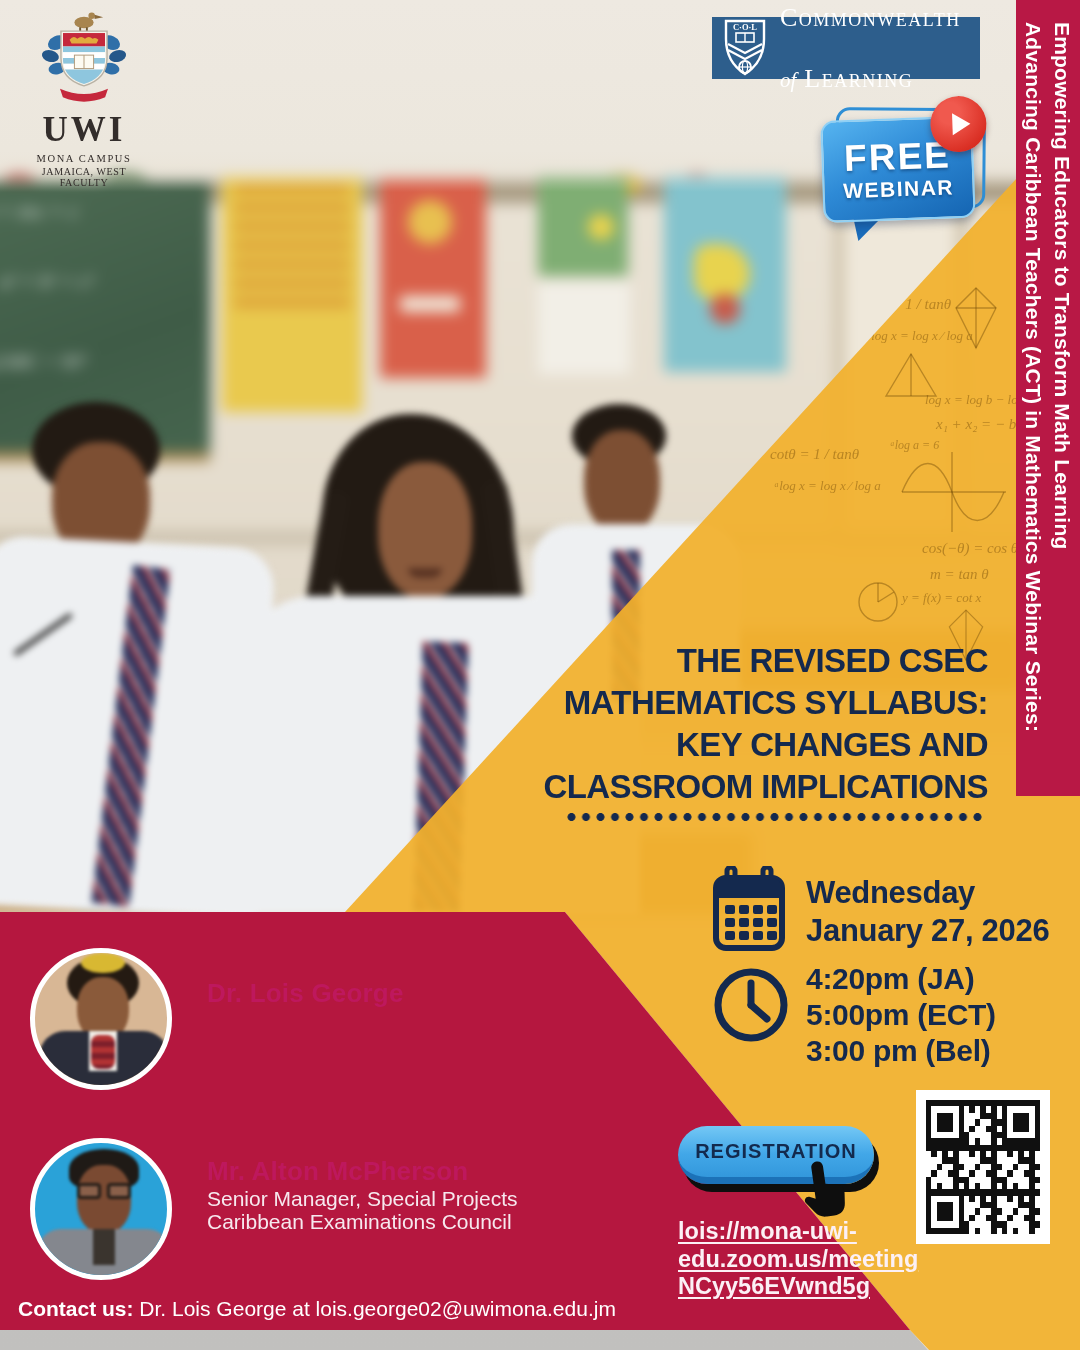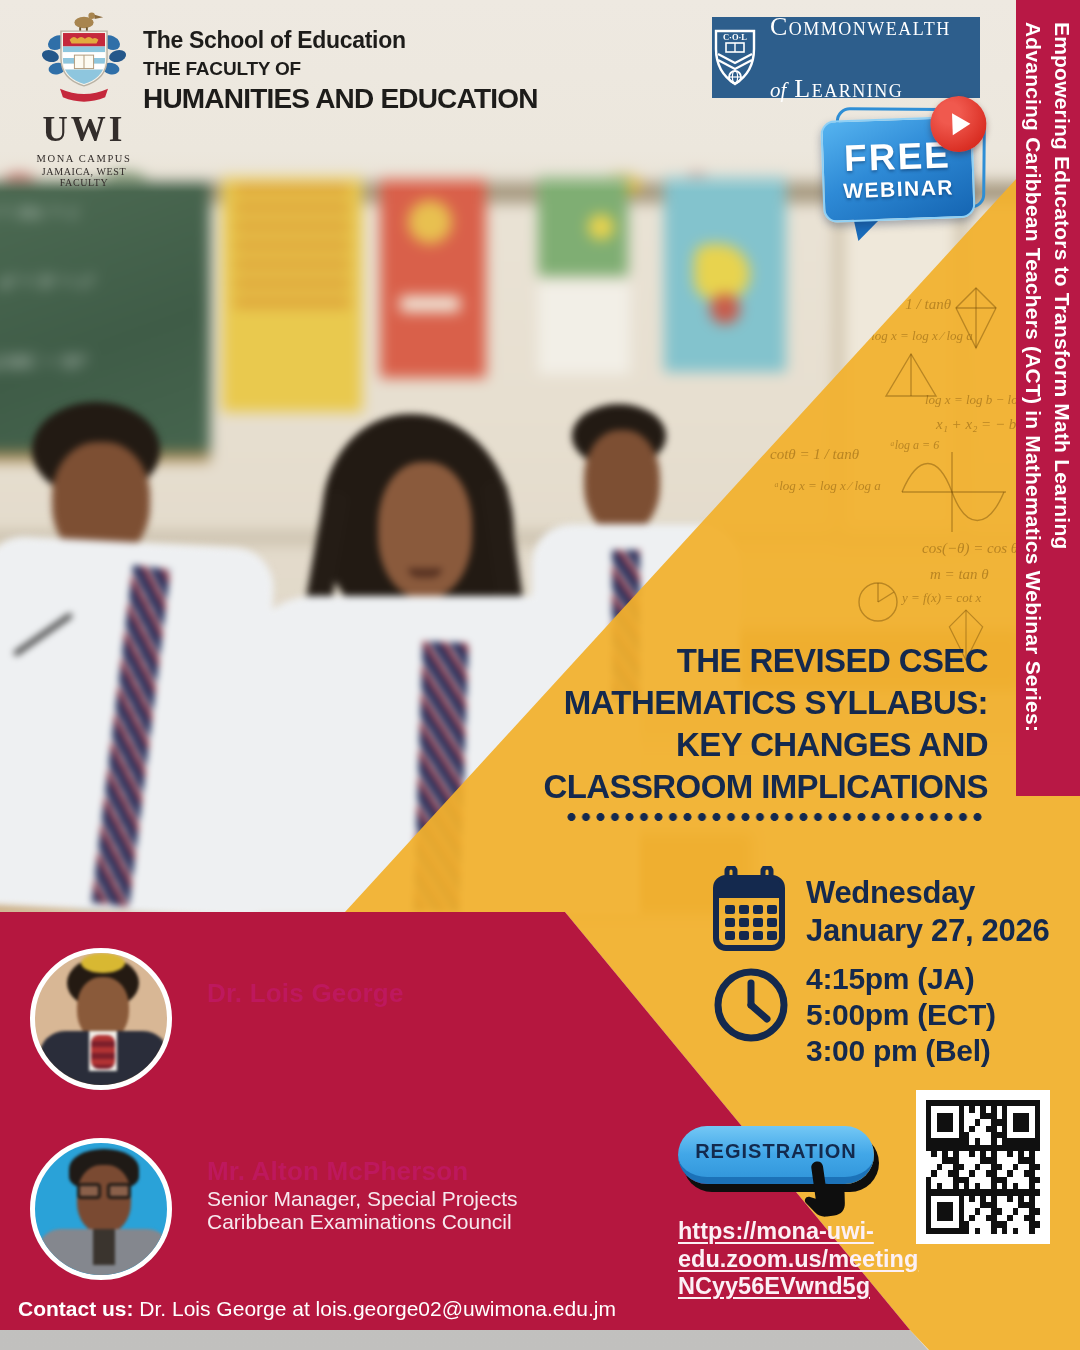--- a/index.html
+++ b/index.html
@@ -69,22 +69,22 @@
   .crest .campus{font-family:"Liberation Serif",serif;font-size:10.5px;letter-spacing:1.6px;margin-top:3px;}
   .crest .loc{font-family:"Liberation Serif",serif;font-size:10px;letter-spacing:.6px;margin-top:2px;}
 
   
   .school{position:absolute;left:143px;top:27px;z-index:10;color:#1d1c1a;}
   .school .l1{font-size:23px;font-weight:700;letter-spacing:-.3px;}
   .school .l2{font-size:19px;font-weight:700;margin-top:4px;letter-spacing:-.2px;}
   .school .l3{font-size:28px;font-weight:800;margin-top:3px;letter-spacing:-.8px;}
 
   
-  .col-logo{position:absolute;left:712px;top:17px;width:268px;height:81px;background:#2d5e8c;z-index:10;
-    display:flex;align-items:center;padding-left:0;}
+  .col-logo{position:absolute;left:712px;top:17px;width:268px;height:62px;background:#2d5e8c;z-index:10;
+    display:flex;align-items:center;padding-left:10px;}
   .col-text{margin-left:12px;color:#fff;font-family:"Liberation Serif",serif;line-height:1.05;}
   .col-text .c1{font-variant:small-caps;font-size:26px;letter-spacing:1.5px;}
   .col-text .c2{font-variant:small-caps;font-size:26px;letter-spacing:1.5px;margin-top:34px;}
   .col-text .of{font-style:italic;font-variant:normal;font-size:21px;letter-spacing:0;}
 
   
   .free-badge{position:absolute;left:820px;top:110px;width:170px;height:122px;z-index:11;transform:rotate(-2deg);}
   .fb-ghost{position:absolute;left:16px;top:-2px;width:150px;height:100px;border:3px solid #2f8fd6;
     border-radius:14px;transform:rotate(2.5deg);}
   .fb-bubble{position:absolute;left:2px;top:8px;width:152px;height:102px;border-radius:14px;
@@ -293,25 +293,20 @@
         <rect x="45" y="47" width="20" height="14" fill="#fdfbf2" stroke="#b09a7a" stroke-width="1"></rect>
         <line x1="55" y1="47" x2="55" y2="61" stroke="#b09a7a" stroke-width="1"></line>
       </g>
       <path d="M30 82 q25 11 50 0 l-3 9 q-22 9 -44 0 z" fill="#c5283c"></path>
     </svg>
     <div class="uwi">UWI</div>
     <div class="campus">MONA CAMPUS</div>
     <div class="loc">JAMAICA, WEST FACULTY</div>
   </div>
 
-  <div class="school">
-    <div class="l1">The School of Education</div>
-    <div class="l2">THE FACULTY OF</div>
-    <div class="l3">HUMANITIES AND EDUCATION</div>
-  </div>
 
   <div class="col-logo">
     <svg width="46" height="58" viewBox="0 0 44 58">
       <path d="M3 2 h38 v18 c0 17 -8 28 -19 35 C11 48 3 37 3 20 Z" fill="none" stroke="#fff" stroke-width="2.4"></path>
       <text x="22" y="11" text-anchor="middle" fill="#fff" font-size="8.5" font-weight="bold" font-family="Liberation Serif,serif">C·O·L</text>
       <rect x="13" y="14" width="18" height="9" fill="none" stroke="#fff" stroke-width="1.6"></rect>
       <line x1="22" y1="14" x2="22" y2="23" stroke="#fff" stroke-width="1.4"></line>
       <path d="M5 25 L22 34 L39 25" fill="none" stroke="#fff" stroke-width="2.2"></path>
       <path d="M5 31 L22 40 L39 31" fill="none" stroke="#fff" stroke-width="2.2"></path>
       <circle cx="22" cy="48" r="6" fill="none" stroke="#fff" stroke-width="1.8"></circle>
@@ -368,21 +363,21 @@
     <div>Wednesday</div>
     <div>January 27, 2026</div>
   </div>
 
   <svg class="clock-icon" width="78" height="78" viewBox="0 0 78 78">
     <circle cx="39" cy="39" r="33" fill="none" stroke="#14294e" stroke-width="7"></circle>
     <line x1="39" y1="39" x2="39" y2="17" stroke="#14294e" stroke-width="7" stroke-linecap="round"></line>
     <line x1="39" y1="39" x2="55" y2="53" stroke="#14294e" stroke-width="7" stroke-linecap="round"></line>
   </svg>
   <div class="time-text">
-    <div>4:15pm (JA)</div>
+    <div>4:20pm (JA)</div>
     <div>5:00pm (ECT)</div>
     <div>3:00 pm (Bel)</div>
   </div>
 
   <div class="sp-photo sp1">
     <div class="sp-inner">
       <div style="position:absolute;left:38px;top:10px;width:72px;height:52px;background:#241a12;border-radius:50%;"></div>
       <div style="position:absolute;left:52px;top:6px;width:44px;height:20px;background:#d8b832;border-radius:50%;"></div>
       <div style="position:absolute;left:48px;top:30px;width:52px;height:64px;background:#8a5a3a;border-radius:46%;"></div>
       <div style="position:absolute;left:10px;top:84px;width:130px;height:70px;background:#2a2d3a;border-radius:26px 26px 0 0;"></div>
@@ -406,21 +401,21 @@
   <div class="sp-desc" style="top:1188px;">
     <div>Senior Manager, Special Projects</div>
     <div>Caribbean Examinations Council</div>
   </div>
 
   <button class="reg-btn">REGISTRATION</button>
   <svg class="hand-icon" width="54" height="62" viewBox="0 0 40 48">
     <path d="M16.5 2c2.6 0 4.4 1.9 4.4 4.4V20l8.6 2.1c3.5.9 5.5 3.1 5.1 6.8l-.9 8c-.6 5.3-3.9 8.4-9.4 8.4h-5.7c-3.7 0-6.6-1.5-8.8-4.5l-5.9-8.2c-1.8-2.5 1-5.5 3.8-4.1l4.1 2V6.4C11.8 3.9 13.9 2 16.5 2z" fill="#0e0e0e"></path>
   </svg>
   <div class="reg-url">
-    <div>https://mona-uwi-</div>
+    <div>lois://mona-uwi-</div>
     <div>edu.zoom.us/meeting</div>
     <div>NCyy56EVwnd5g</div>
   </div>
 
   <div class="qr-box">
       <div id="qr">
         <i class="b"></i>
         <i class="b"></i>
         <i class="b"></i>
         <i class="b"></i>

